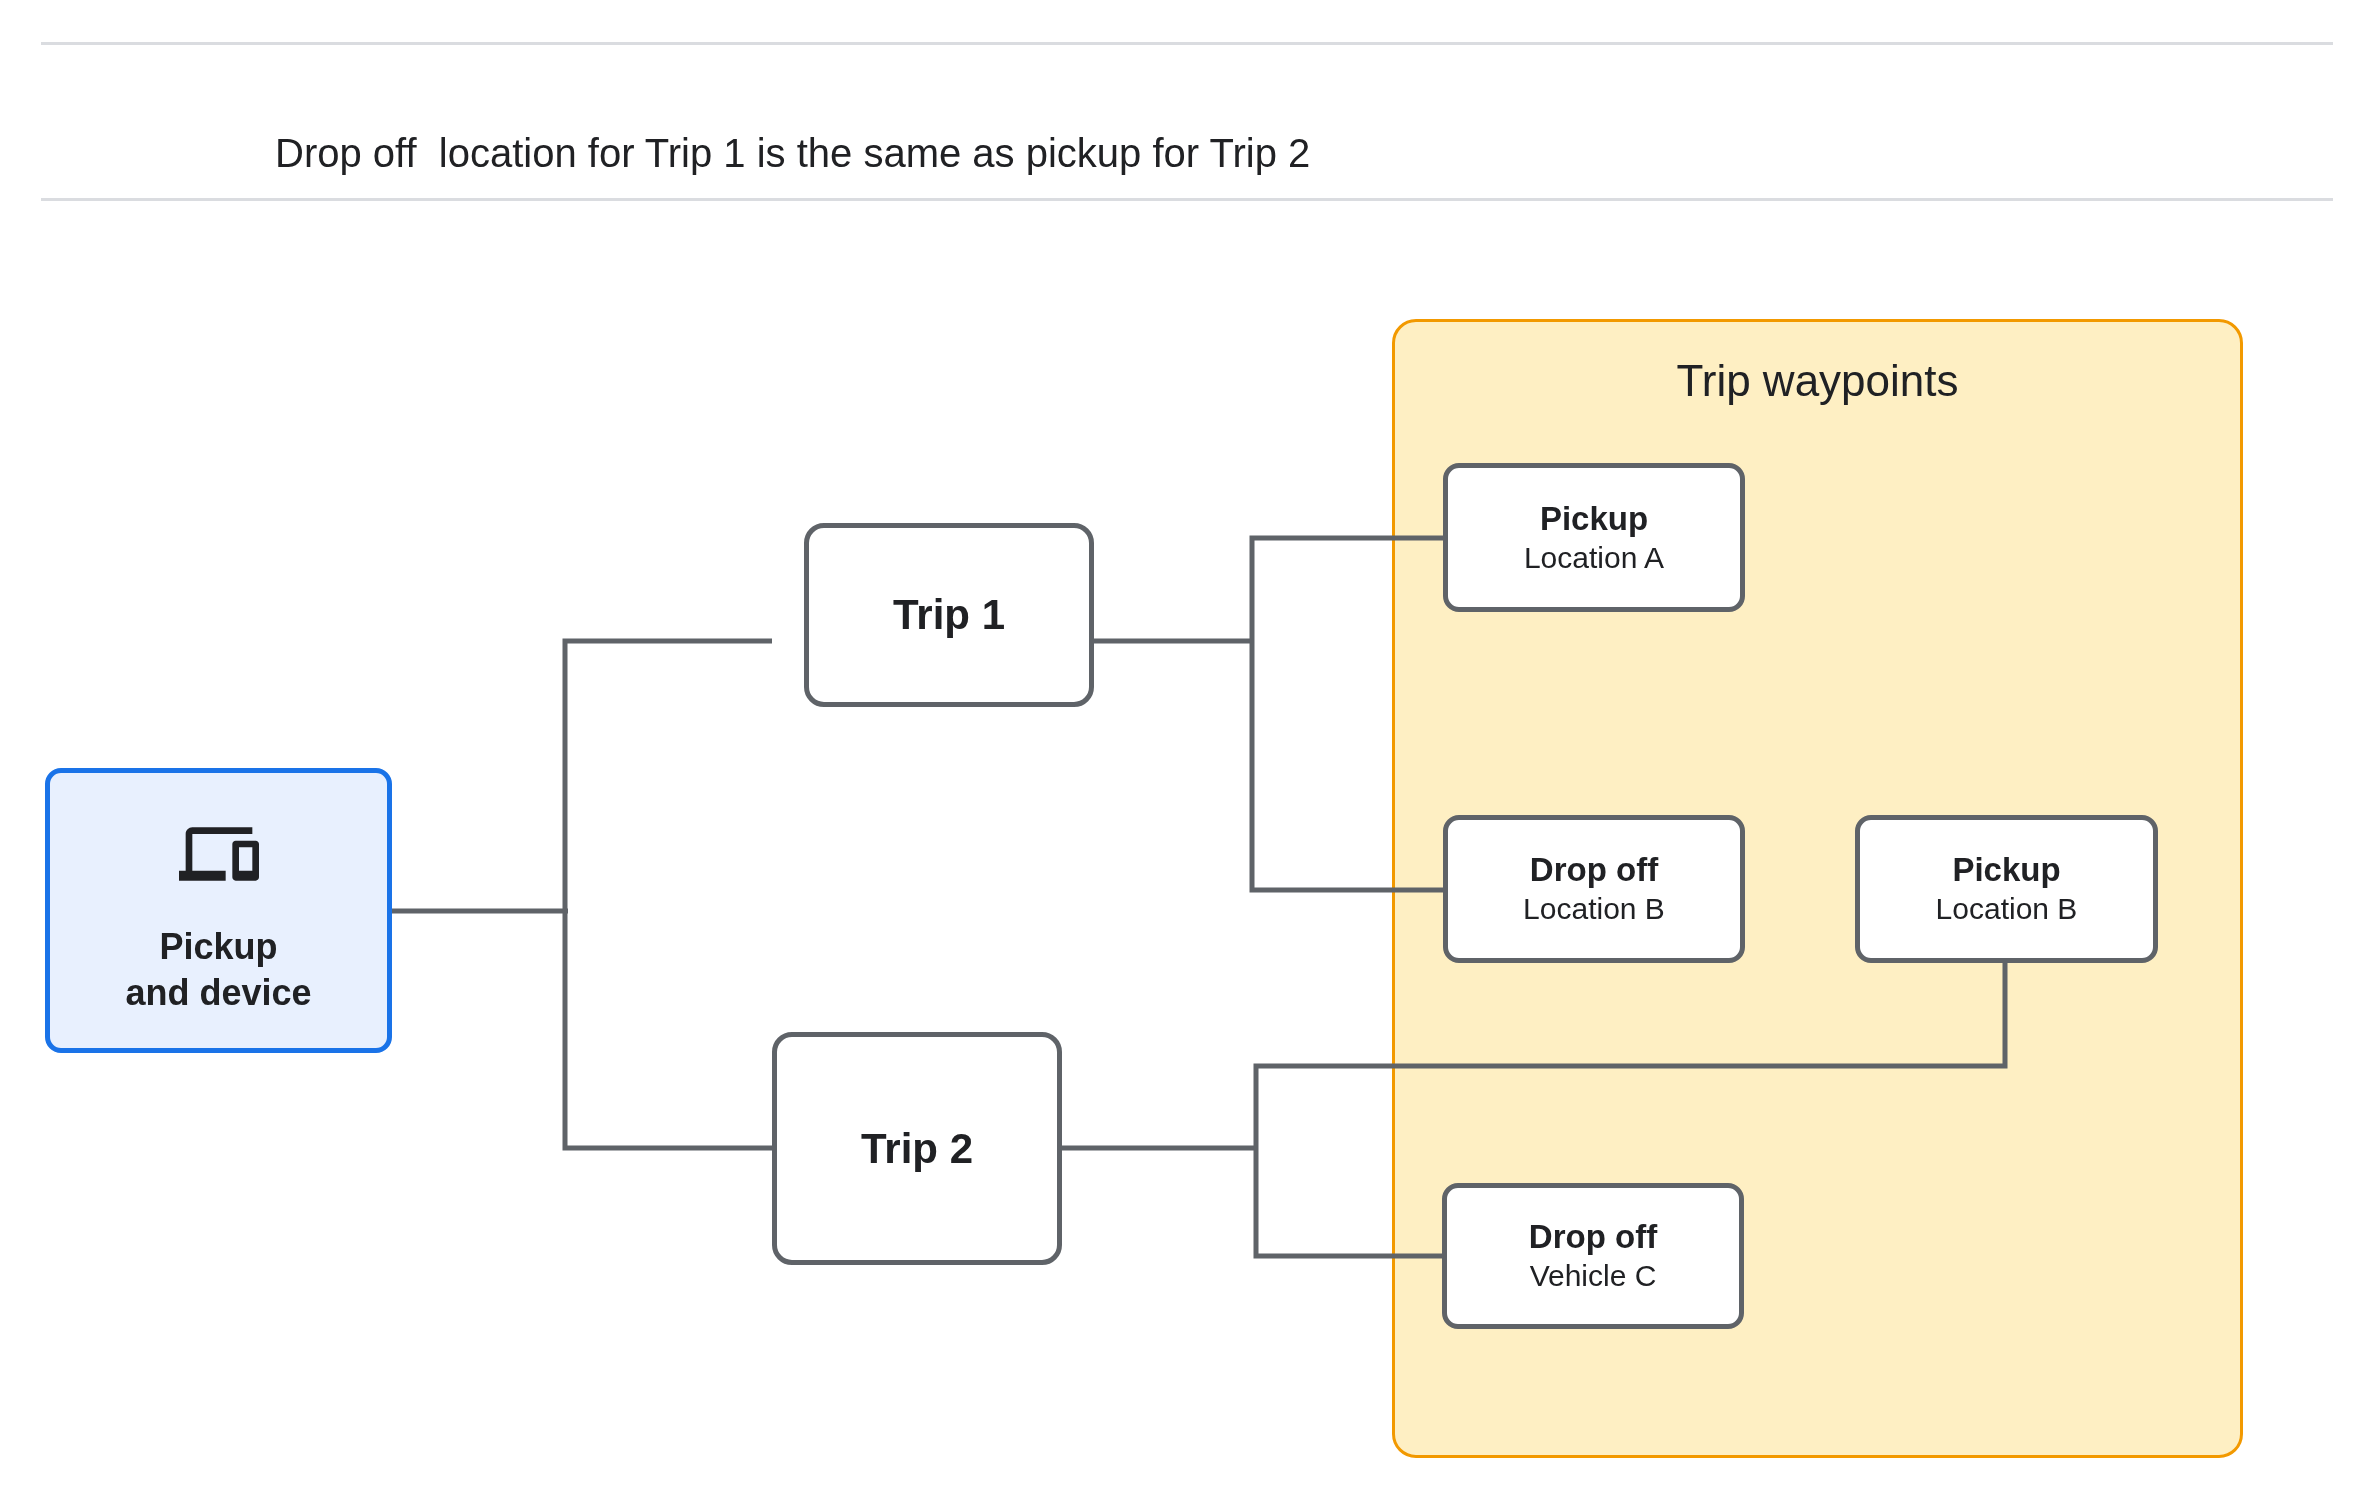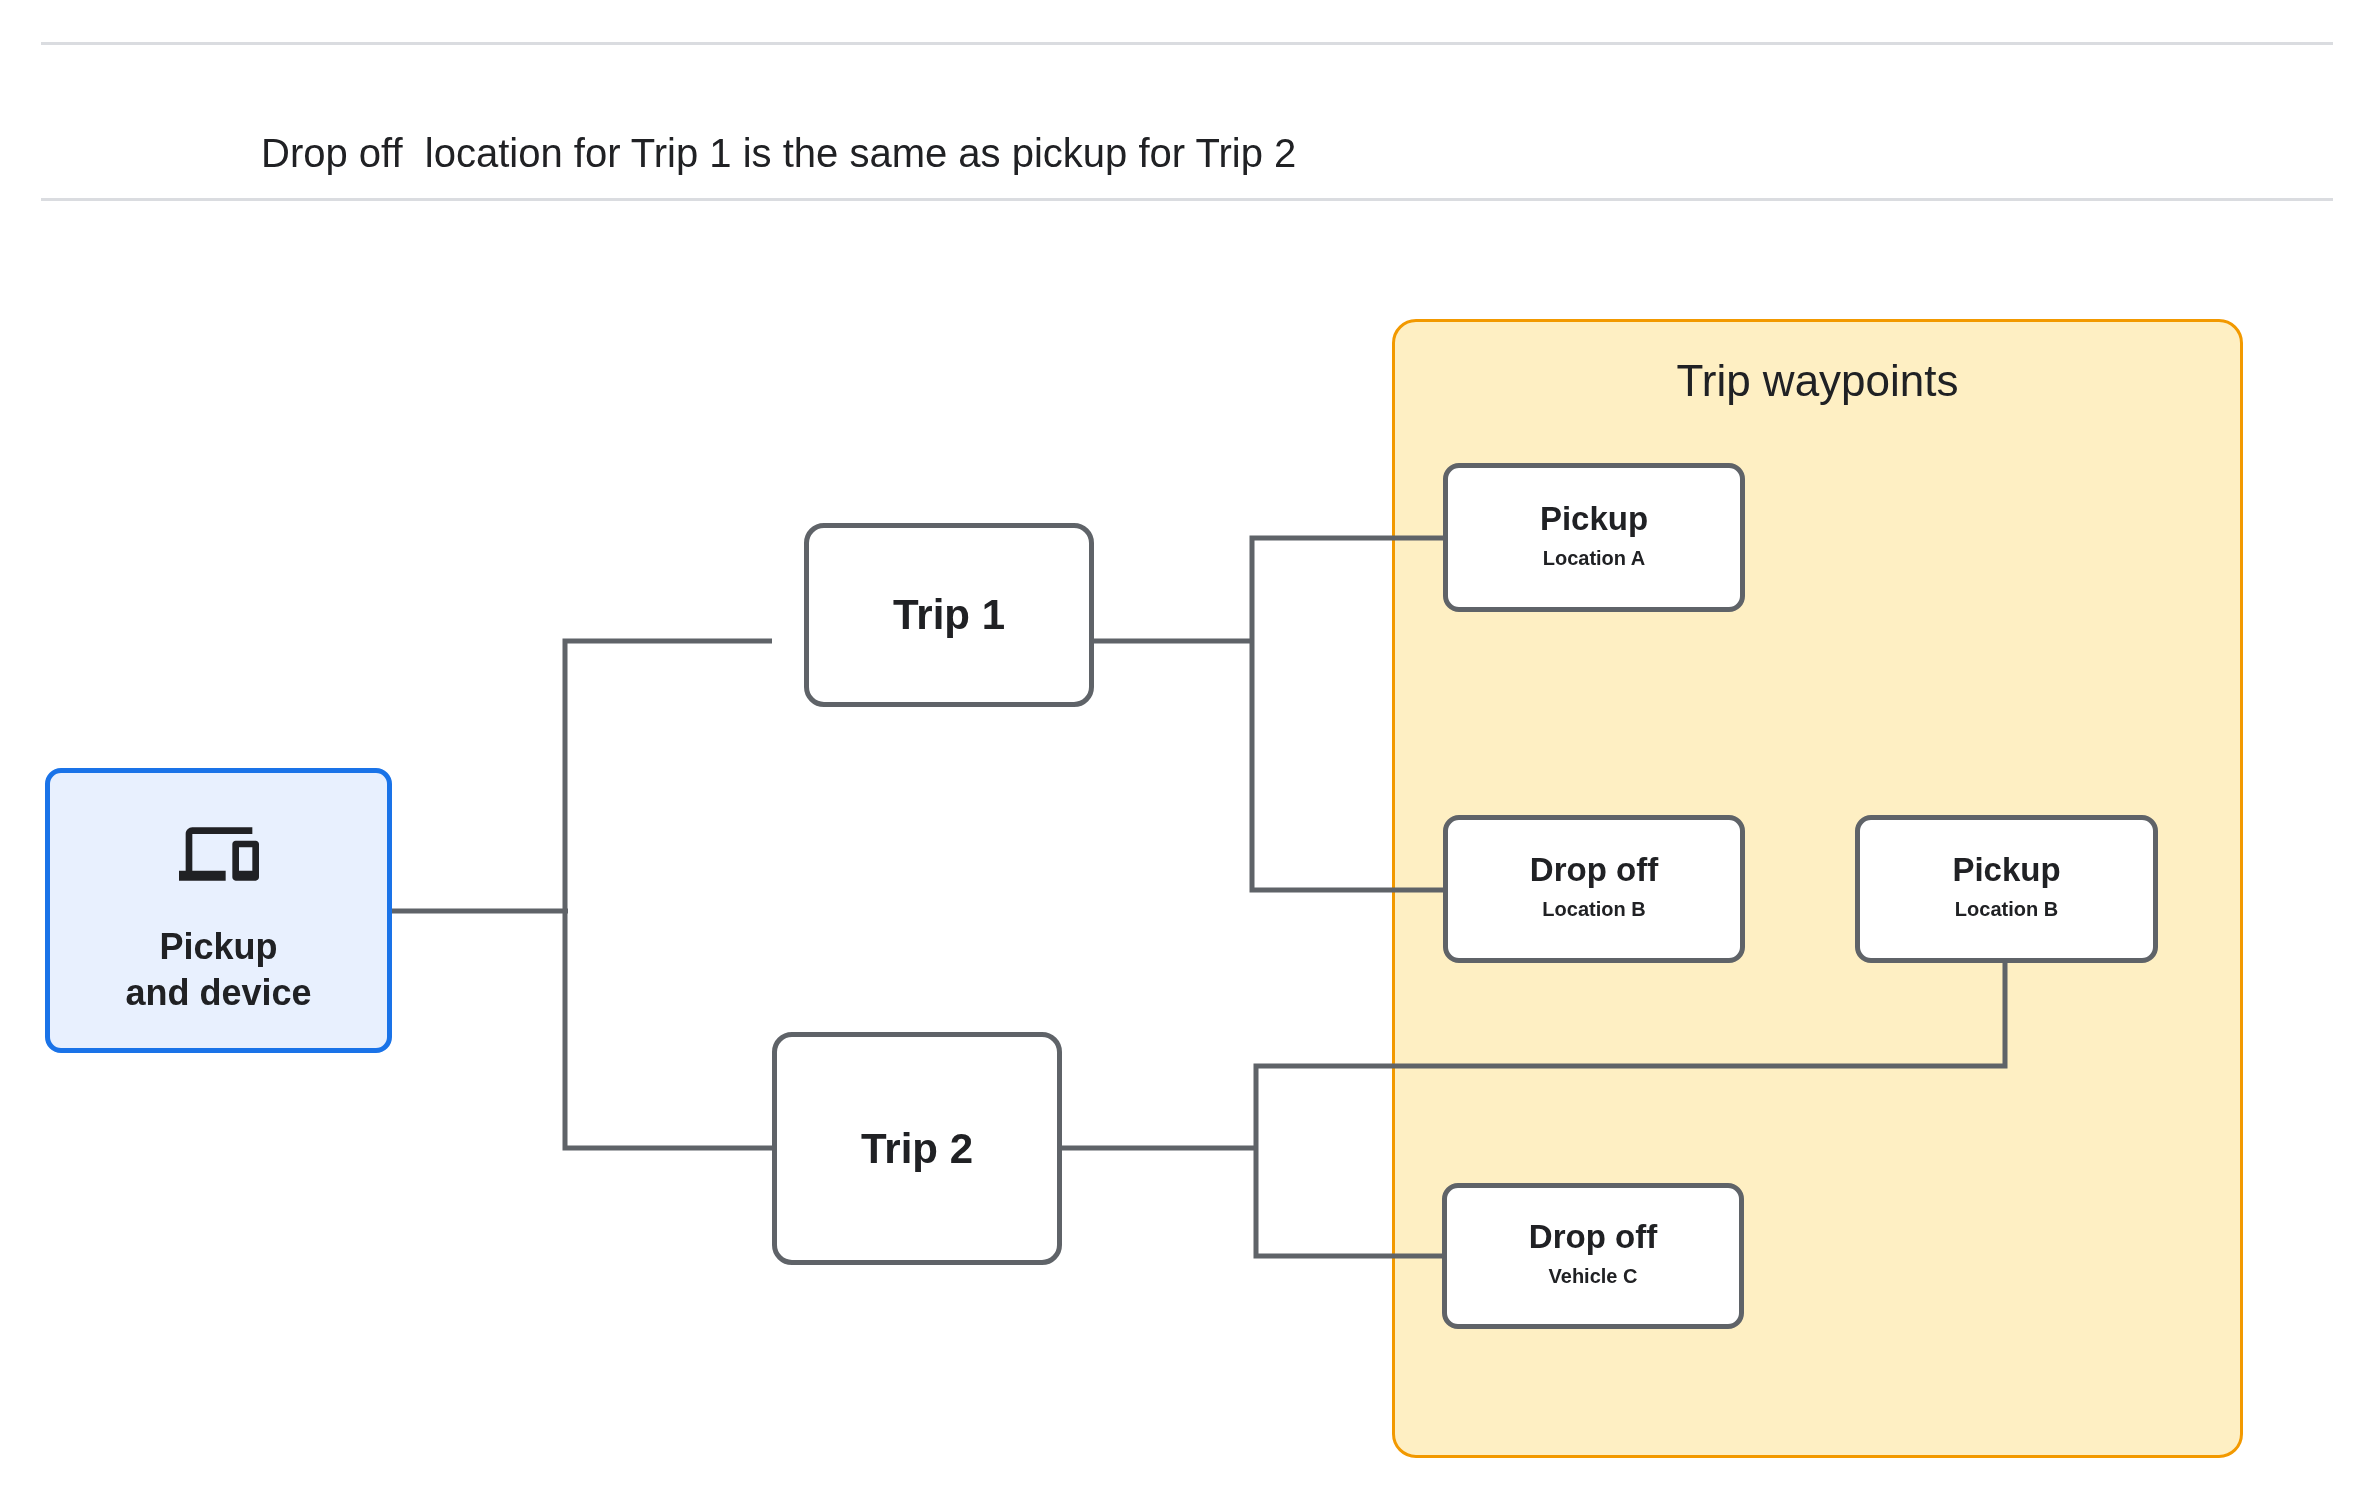--- a/index.html
+++ b/index.html
@@ -24,21 +24,21 @@
     color:var(--text);
   }
   .rule{position:absolute;left:41px;width:2292px;height:3px;background:var(--divider);}
   .rule-top{top:42px;}
   .rule-bottom{top:198px;}
   .title{
     position:absolute;left:53px;top:74px;margin:0;
     font-size:42px;font-weight:bold;line-height:1.15;color:var(--text);
   }
   .subtitle{
-    position:absolute;left:261px;top:130px;margin:0;
+    position:absolute;left:275px;top:130px;margin:0;
     font-size:40px;font-weight:normal;line-height:1.15;color:var(--text);
     white-space:pre-wrap;
   }
   .container{position:absolute;box-sizing:border-box;border-radius:24px;}
   .container-current{
     left:499px;top:318px;width:848px;height:1140px;
     background:var(--current-trips-fill);
     border:3px solid var(--current-trips-border);
   }
   .container-waypoints{
@@ -69,21 +69,21 @@
     font-size:36px;font-weight:bold;line-height:46px;color:var(--text);
   }
   .trip{
     left:772px;width:290px;border-radius:20px;
     font-size:42px;font-weight:bold;color:var(--text);
   }
   .trip-1{top:523px;height:184px;margin-left:32px;}
   .trip-2{top:1032px;height:233px;}
   .waypoint{width:302px;height:148px;border-radius:16px;}
   .wp-title{font-size:33px;font-weight:bold;line-height:40px;color:var(--text);}
-  .wp-subtitle{font-size:20px;font-weight:bold;line-height:38px;color:var(--text);}
+  .wp-subtitle{font-size:30px;font-weight:normal;line-height:38px;color:var(--text);}
   .wp-pickup-a{left:1443px;top:463px;height:149px;}
   .wp-dropoff-b{left:1443px;top:815px;}
   .wp-pickup-b{left:1855px;top:815px;height:148px;width:303px;}
   .wp-dropoff-c{left:1442px;top:1183px;height:146px;}
 </style>
 </head>
 <body>
 
 <div class="page">
 

